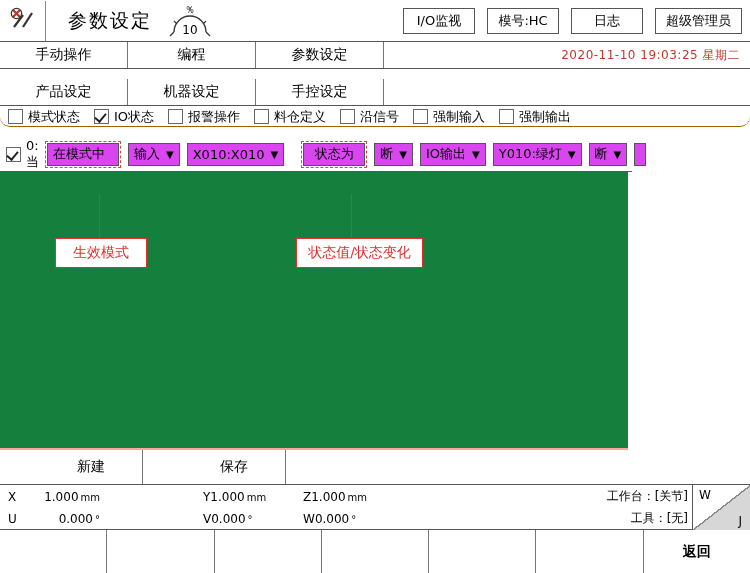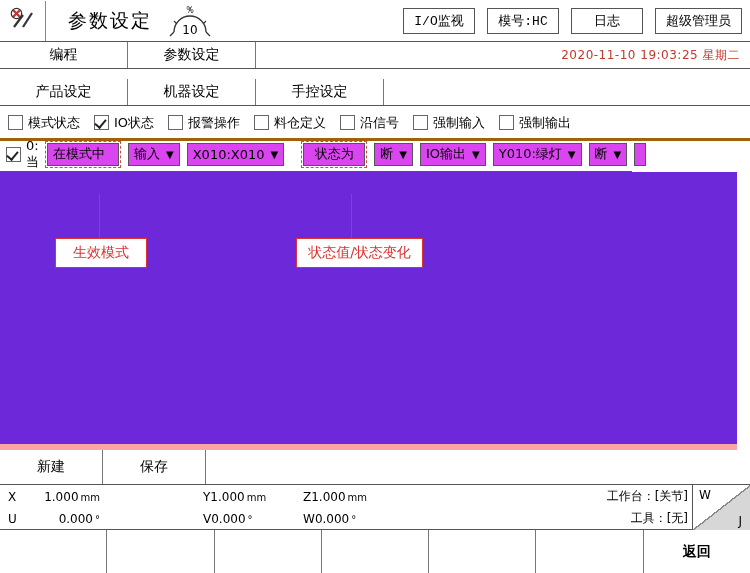--- a/index.html
+++ b/index.html
@@ -58,21 +58,20 @@
     padding-right: 8px;
   }
   .tbtn {
     border: 1px solid #555;
     height: 26px;
     min-width: 72px;
     padding: 0 10px;
     display: flex; align-items: center; justify-content: center;
     font-size: 13px;
     background: #fff;
-    font-family: Liberation Mono, monospace;
   }
 
   
   .tabrow {
     position: absolute; left: 0; width: 750px; height: 27px;
     display: flex; align-items: stretch;
     border-bottom: 1px solid #555;
   }
   .tabrow.r1 { top: 42px; }
   .tabrow.r2 { top: 79px; }
@@ -88,24 +87,25 @@
   .datetime {
     margin-left: auto;
     display: flex; align-items: center;
     padding-right: 10px;
     font-size: 12px; color: #c0392b;
     letter-spacing: 0.5px;
   }
 
   
   .checkstrip {
-    position: absolute; left: 0; top: 107px; width: 750px; height: 34px;
-    display: flex; align-items: center;
-    border-bottom: 3px solid #a16207;
+    position: absolute; left: 0; top: 107px; width: 750px; height: 20px;
+    display: flex; align-items: center;
+    border-bottom: 1px solid #a16207;
     padding-left: 8px;
+    border-radius: 10px;
   }
   .chk-item { display: flex; align-items: center; margin-right: 14px; }
   .box {
     width: 15px; height: 15px;
     border: 1px solid #666; background: #fff;
     margin-right: 5px; position: relative;
     flex: 0 0 auto;
   }
   .box.checked::after {
     content: "";
@@ -160,36 +160,37 @@
   .arrow::after {
     content: "";
     position: absolute; left: -3.5px; bottom: -1px;
     border-left: 4px solid transparent;
     border-right: 4px solid transparent;
     border-top: 7px solid #e03030;
   }
 
   
   .workarea {
-    position: absolute; left: 0; top: 172px; width: 737px; height: 278px;
-    background: #6d28d9;
-    border-bottom: 6px solid #fca5a5;
+    position: absolute; left: 0; top: 172px; width: 628px; height: 278px;
+    background: #15803d;
+    border-bottom: 2px solid #fca5a5;
   }
 
   
   .actionrow {
     position: absolute; left: 0; top: 450px; width: 750px; height: 35px;
     border-bottom: 1px solid #555;
     display: flex; align-items: stretch;
   }
   .abtn {
     width: 103px;
     display: flex; align-items: center; justify-content: center;
     border-right: 1px solid #777;
     font-size: 14px;
+    margin-left: 40px;
   }
   .abtn.spacer { flex: 1; border-right: none; }
 
   
   .coords {
     position: absolute; left: 0; top: 485px; width: 750px; height: 45px;
     border-bottom: 1px solid #555;
     font-size: 12px;
   }
   .crow { position: absolute; height: 22px; display: flex; align-items: center; }
@@ -260,20 +261,21 @@
     </div>
     <div class="top-buttons">
       <div class="tbtn">I/O监视</div>
       <div class="tbtn">模号:HC</div>
       <div class="tbtn">日志</div>
       <div class="tbtn">超级管理员</div>
     </div>
   </div>
 
   <div class="tabrow r1">
+    <div class="tab first">手动操作</div>
     <div class="tab">编程</div>
     <div class="tab active">参数设定</div>
     <div class="datetime">2020-11-10  19:03:25  星期二</div>
   </div>
 
   <div class="tabrow r2">
     <div class="tab first">产品设定</div>
     <div class="tab">机器设定</div>
     <div class="tab">手控设定</div>
   </div>

